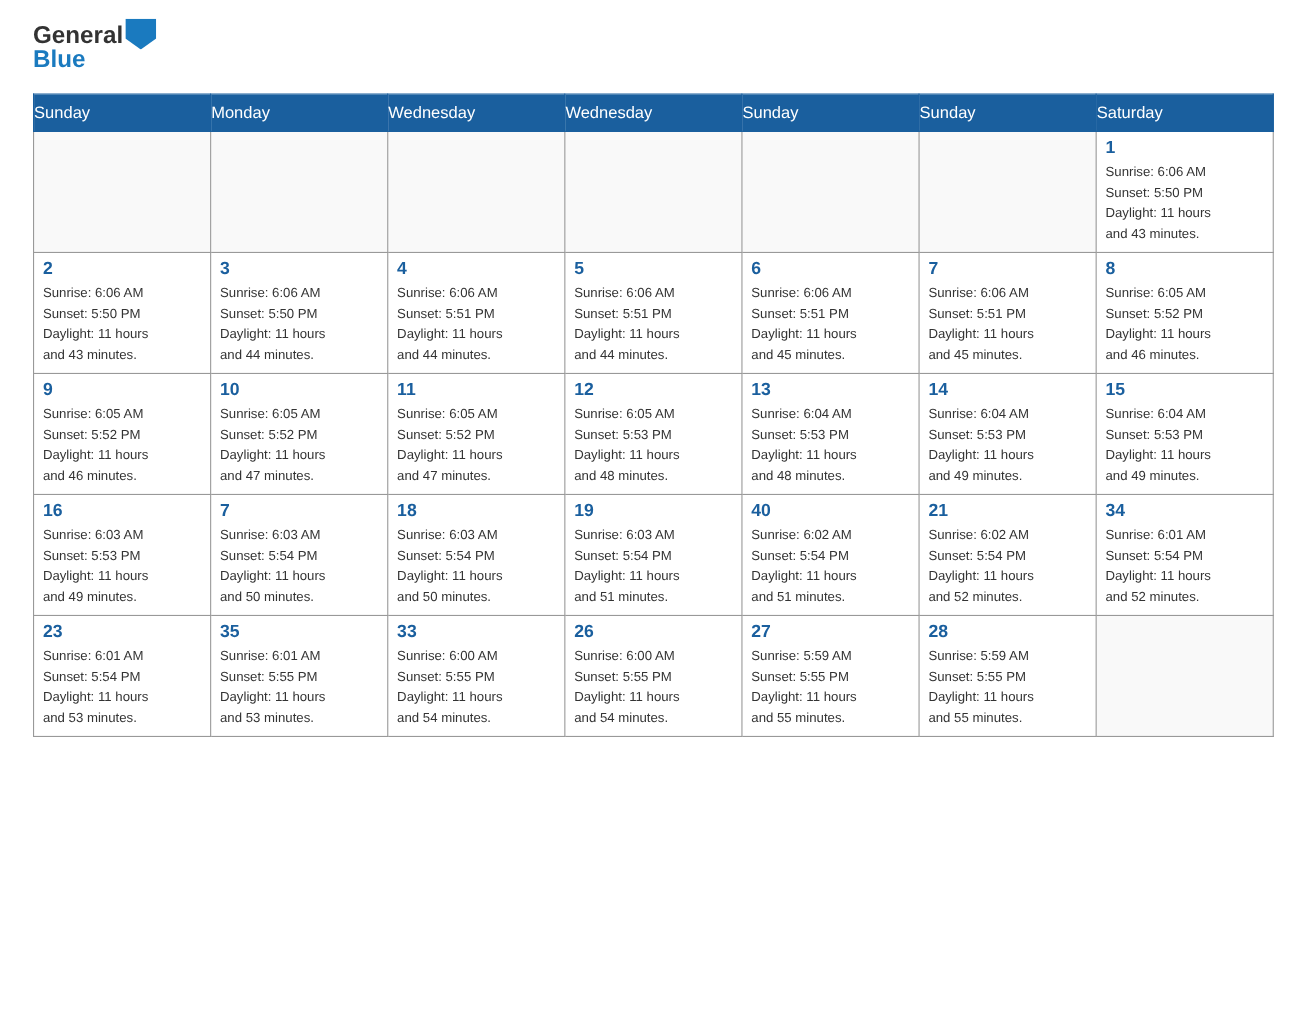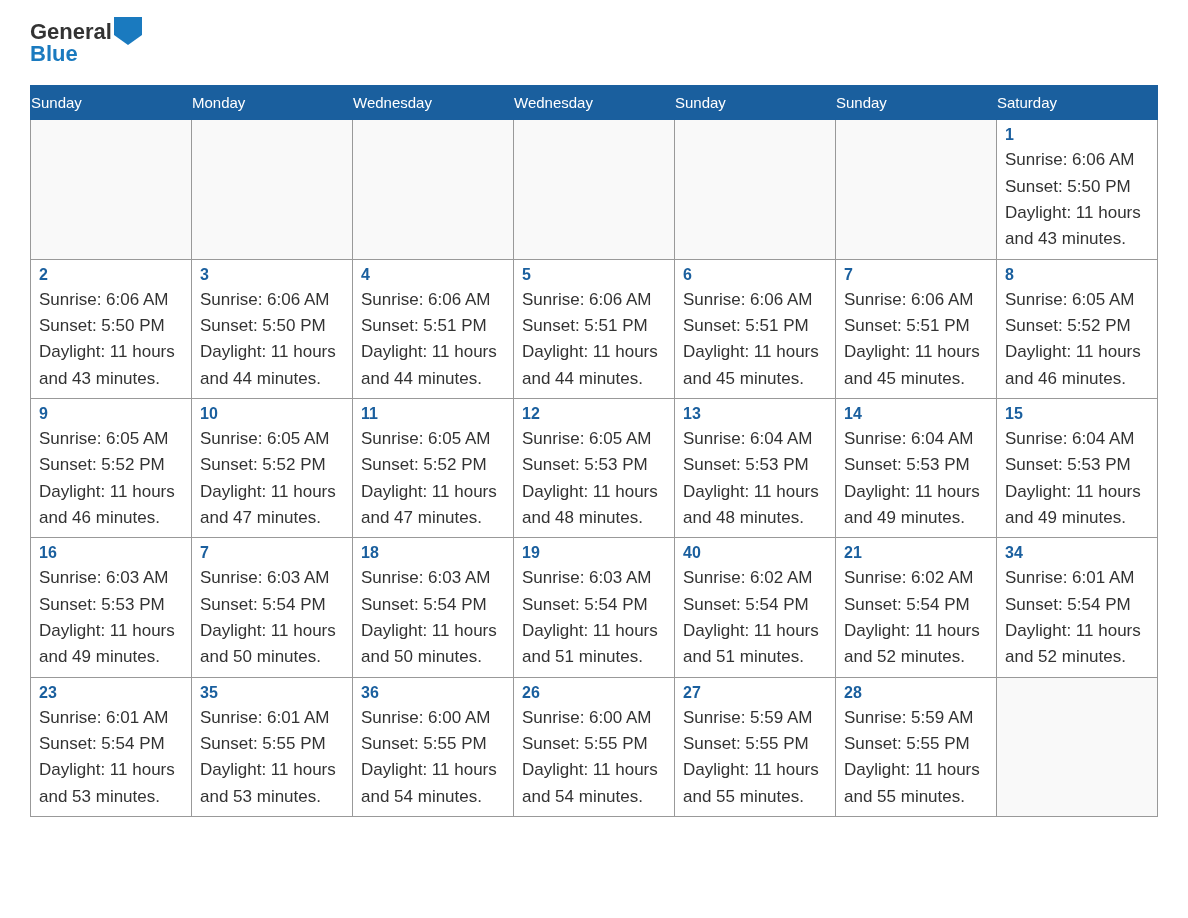--- a/index.html
+++ b/index.html
@@ -73,21 +73,21 @@
       background: #f9f9f9;
     }
     .day-number {
       font-size: 16px;
       font-weight: bold;
       color: #1a5f9e;
       display: block;
       margin-bottom: 3px;
     }
     .day-info {
-      font-size: 17px;
+      font-size: 12px;
       color: #333;
       line-height: 1.55;
     }
     tbody tr td:first-child .day-number,
     tbody tr td:last-child .day-number {
       color: #1a5f9e;
     }
   </style>
 </head>
 <body>
@@ -299,21 +299,21 @@
 and 53 minutes.</div>
         </td>
         <td>
           <span class="day-number">35</span>
           <div class="day-info" style="white-space: pre-line;">Sunrise: 6:01 AM
 Sunset: 5:55 PM
 Daylight: 11 hours
 and 53 minutes.</div>
         </td>
         <td>
-          <span class="day-number">36</span>
+          <span class="day-number">33</span>
           <div class="day-info" style="white-space: pre-line;">Sunrise: 6:00 AM
 Sunset: 5:55 PM
 Daylight: 11 hours
 and 54 minutes.</div>
         </td>
         <td>
           <span class="day-number">26</span>
           <div class="day-info" style="white-space: pre-line;">Sunrise: 6:00 AM
 Sunset: 5:55 PM
 Daylight: 11 hours

